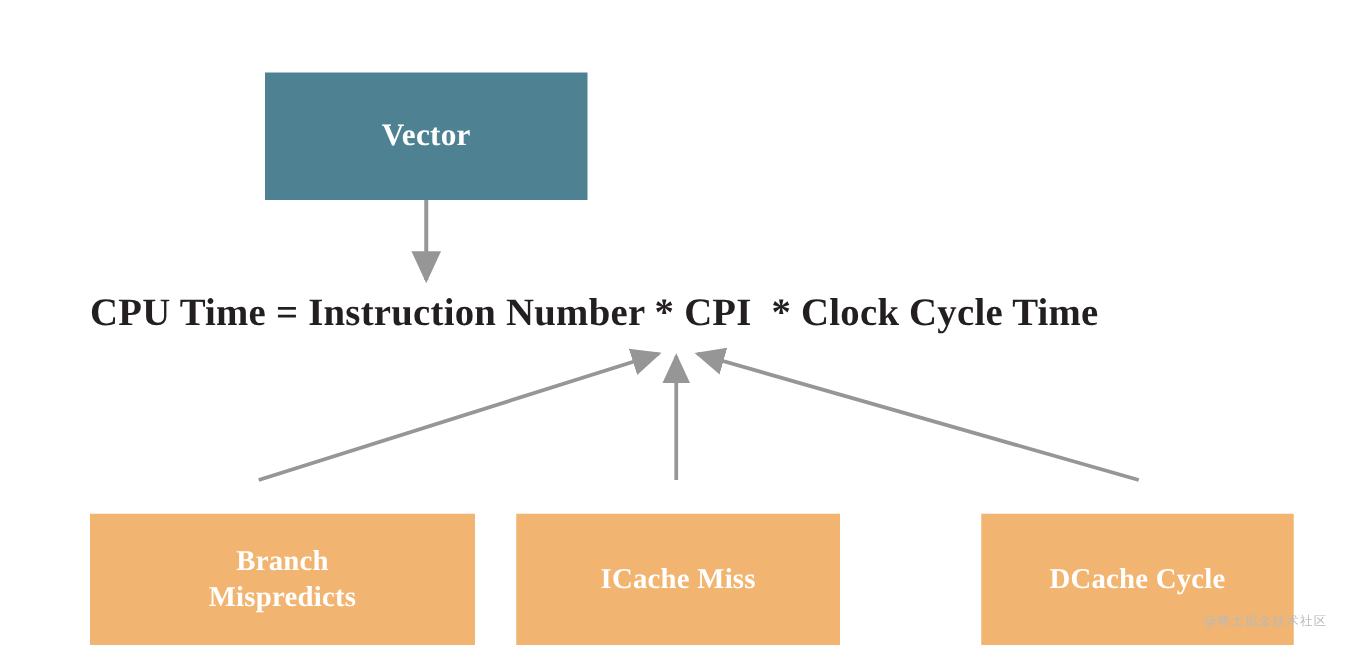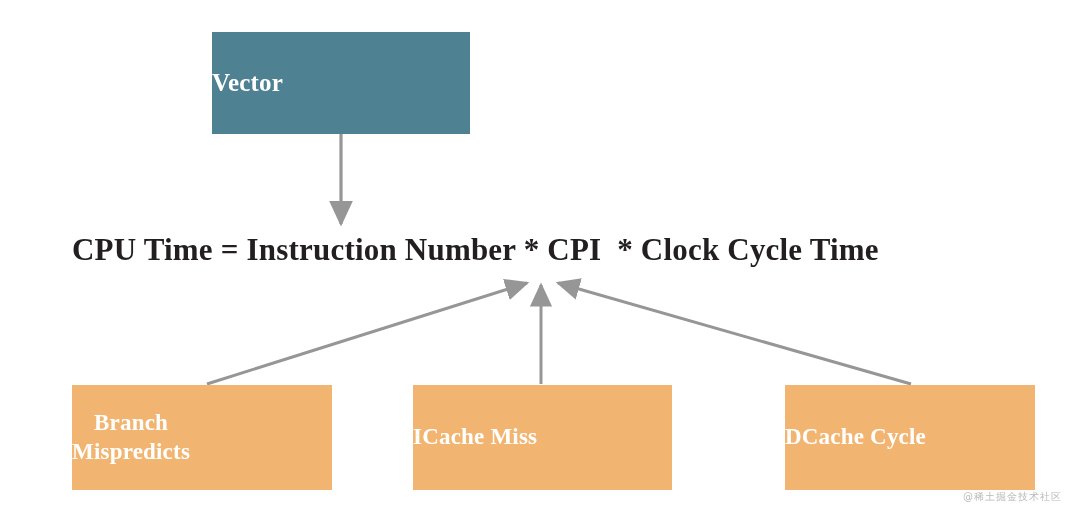--- a/index.html
+++ b/index.html
@@ -15,43 +15,44 @@
     overflow: hidden;
     font-family: "Liberation Serif", "DejaVu Serif", serif;
   }
 
   
   .node {
     position: absolute;
     box-sizing: border-box;
     display: flex;
     align-items: center;
-    justify-content: flex-start;
+    justify-content: center;
     text-align: center;
     color: #ffffff;
     font-weight: bold;
     line-height: 1.22;
     letter-spacing: 0.2px;
     user-select: none;
+    margin-top: 26px;
   }
   .node-vector {
     left: 212px;
     top: 32px;
     width: 258px;
     height: 102px;
     background: #4E8191;
     font-size: 25px;
   }
   .node-orange {
     background: #F2B571;
     font-size: 23px;
     height: 105px;
     top: 385px;
   }
-  .node-branch   { left: 72px;  width: 260px; }
+  .node-branch   { left: 72px;  width: 308px; }
   .node-icache   { left: 413px; width: 259px; }
   .node-dcache   { left: 785px; width: 250px; }
 
   .node-label { display: block; }
 
   
   .formula {
     position: absolute;
     left: 30px;
     top: 232px;

